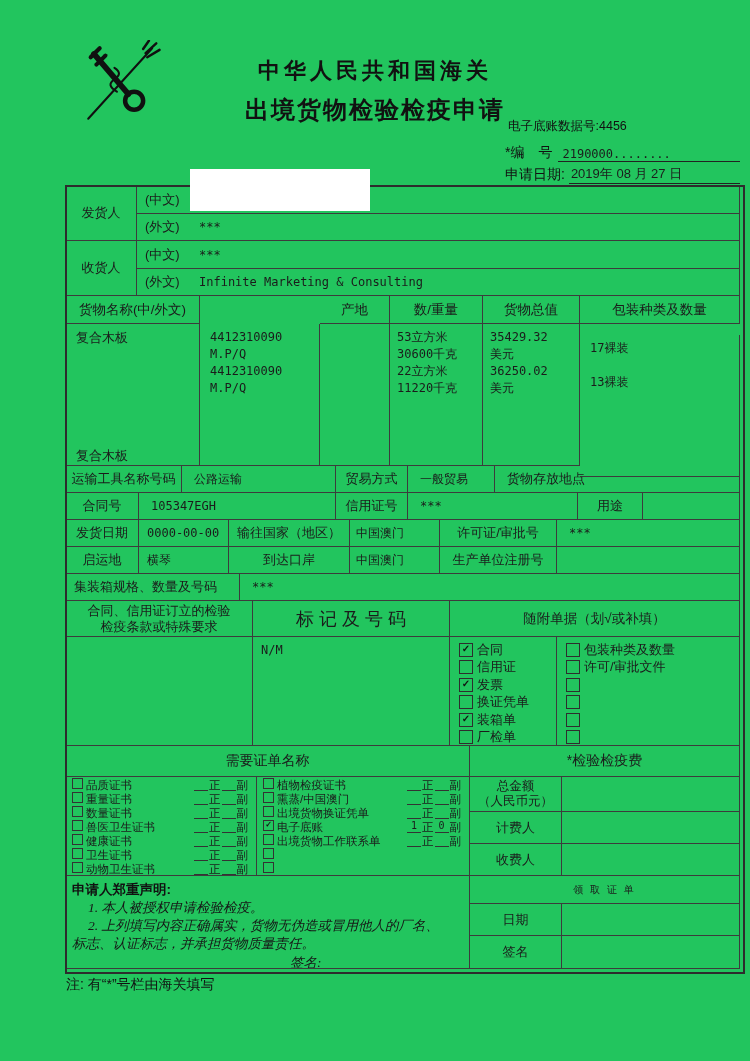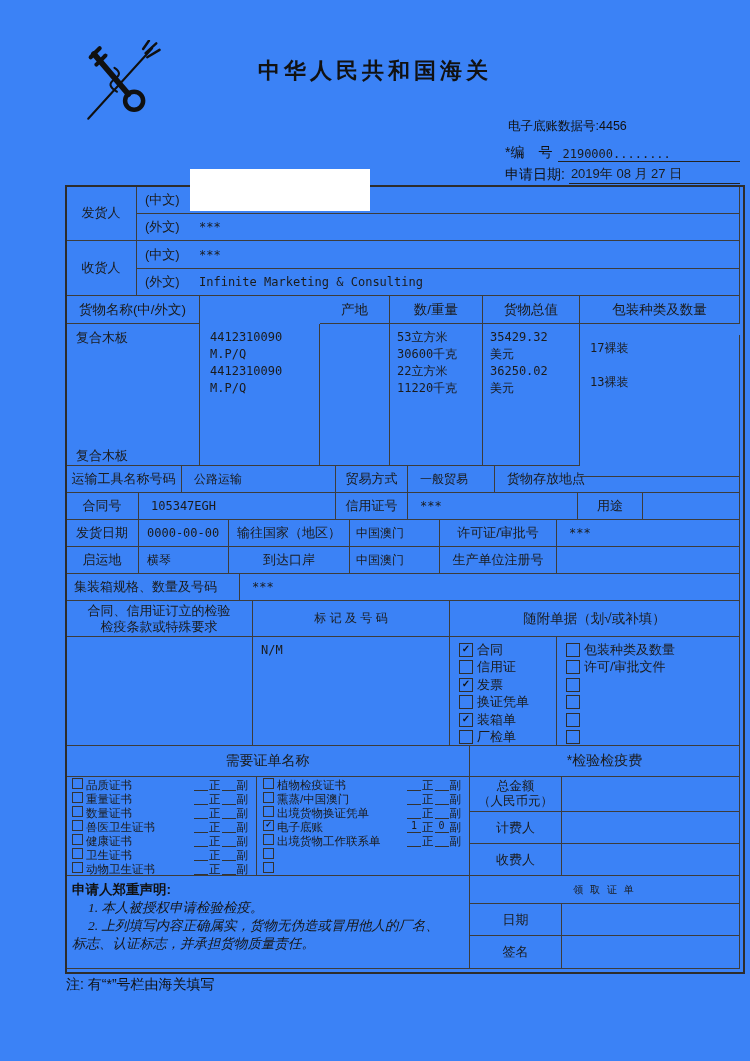--- a/index.html
+++ b/index.html
@@ -1,16 +1,16 @@
 <!DOCTYPE html>
 <html><head>
 <meta charset="utf-8">
 <style>
   html,body{margin:0;padding:0;background:#ffffff;}
-  .page{position:relative;width:750px;height:1061px;background:#3b82f6;overflow:hidden;
+  .page{position:relative;width:750px;height:1061px;background:#22c55e;overflow:hidden;
         font-family:"Liberation Sans",sans-serif;color:#1c1c1c;}
   .abs{position:absolute;box-sizing:border-box;}
   .cell{position:absolute;box-sizing:border-box;border-right:1px solid #3c3c3c;border-bottom:1px solid #3c3c3c;
         display:flex;align-items:center;font-size:13px;color:#1b1b1b;overflow:hidden;}
   .ctr{justify-content:center;text-align:center;}
   .val{font-family:"DejaVu Sans Mono",monospace;font-size:12px;padding-left:12px;}
   .pfx{padding-left:8px;}
   .pfx .p{flex:none;width:46px;}
   .pfx .v{font-family:"DejaVu Sans Mono",monospace;font-size:12px;margin-left:8px;}
   .col{flex-direction:column;align-items:flex-start;justify-content:flex-start;padding:5px 0 0 10px;}
@@ -43,20 +43,21 @@
       <line x1="77" y1="11" x2="84" y2="1" stroke-width="3"></line>
       <circle cx="66" cy="74" r="11" stroke-width="5.5"></circle>
       <line x1="59" y1="66" x2="17" y2="17" stroke-width="7"></line>
       <line x1="13" y1="21" x2="24" y2="10" stroke-width="5"></line>
       <line x1="20" y1="30" x2="31" y2="19" stroke-width="5"></line>
       <path d="M42,34 q11,7 0,14 q-11,7 3,15" stroke-width="2.5"></path>
     </g>
   </svg>
 
   <div class="abs hdrtitle" style="left:180px;top:56px;width:390px;height:30px;font-size:22px;letter-spacing:4px;">中华人民共和国海关</div>
+  <div class="abs hdrtitle" style="left:180px;top:94px;width:390px;height:32px;font-size:24px;letter-spacing:2px;">出境货物检验检疫申请</div>
 
   <div class="abs" style="left:508px;top:118px;font-size:12.5px;color:#111;">电子底账数据号:4456</div>
 
   <div class="abs" style="left:505px;top:140px;width:235px;height:22px;display:flex;align-items:flex-end;">
     <span style="font-size:14px;color:#111;flex:none;">*编　号</span>
     <span class="uline" style="flex:1;margin-left:6px;font-family:'DejaVu Sans Mono',monospace;font-size:12px;padding-left:4px;">2190000........</span>
   </div>
 
   <div class="abs" style="left:505px;top:164px;width:235px;height:20px;display:flex;align-items:flex-end;">
     <span style="font-size:14px;color:#111;flex:none;">申请日期:</span>
@@ -148,21 +149,21 @@
   <div class="cell ctr" style="left:440px;top:547px;width:117px;height:27px;">生产单位注册号</div>
   <div class="cell val" style="left:557px;top:547px;width:183px;height:27px;"></div>
 
   <div class="cell" style="left:66px;top:574px;width:174px;height:27px;padding-left:8px;">集装箱规格、数量及号码</div>
   <div class="cell val" style="left:240px;top:574px;width:500px;height:27px;">***</div>
 
   <div class="cell ctr two" style="left:66px;top:601px;width:187px;height:36px;">
     <div>合同、信用证订立的检验</div>
     <div>检疫条款或特殊要求</div>
   </div>
-  <div class="cell ctr" style="left:253px;top:601px;width:197px;height:36px;font-size:12px;">标 记 及 号 码</div>
+  <div class="cell ctr" style="left:253px;top:601px;width:197px;height:36px;font-size:18px;">标 记 及 号 码</div>
   <div class="cell ctr" style="left:450px;top:601px;width:290px;height:36px;font-size:13.5px;">随附单据（划√或补填）</div>
 
   <div class="cell" style="left:66px;top:637px;width:187px;height:109px;"></div>
   <div class="cell" style="left:253px;top:637px;width:197px;height:109px;align-items:flex-start;">
     <span class="val" style="padding-left:8px;padding-top:6px;">N/M</span>
   </div>
 
   <div class="cell" style="left:450px;top:637px;width:107px;height:109px;display:block;padding-top:4px;">
     <div class="arow">
         <span class="cb">✓</span>
@@ -349,20 +350,23 @@
   <div class="cell ctr" style="left:470px;top:812px;width:92px;height:32px;">计费人</div>
   <div class="cell val" style="left:562px;top:812px;width:178px;height:32px;"></div>
   <div class="cell ctr" style="left:470px;top:844px;width:92px;height:32px;">收费人</div>
   <div class="cell val" style="left:562px;top:844px;width:178px;height:32px;"></div>
 
   <div class="cell" style="left:66px;top:876px;width:404px;height:93px;display:block;padding:5px 8px 0 6px;">
     <div style="font-size:13.5px;font-weight:bold;color:#111;">申请人郑重声明:</div>
     <div class="decl" style="padding-left:16px;">1. 本人被授权申请检验检疫。</div>
     <div class="decl" style="padding-left:16px;white-space:nowrap;">2. 上列填写内容正确属实，货物无伪造或冒用他人的厂名、</div>
     <div class="decl">标志、认证标志，并承担货物质量责任。</div>
+    <div style="padding-left:218px;margin-top:1px;">
+      <span class="decl">签名:</span>
+    </div>
   </div>
 
   <div class="cell ctr" style="left:470px;top:876px;width:270px;height:28px;font-size:10px;letter-spacing:2px;">领 取 证 单</div>
   <div class="cell ctr" style="left:470px;top:904px;width:92px;height:32px;">日期</div>
   <div class="cell val" style="left:562px;top:904px;width:178px;height:32px;"></div>
   <div class="cell ctr" style="left:470px;top:936px;width:92px;height:33px;">签名</div>
   <div class="cell val" style="left:562px;top:936px;width:178px;height:33px;"></div>
 
   <div class="outer" style="left:65px;top:185px;width:676px;height:785px;"></div>
 

